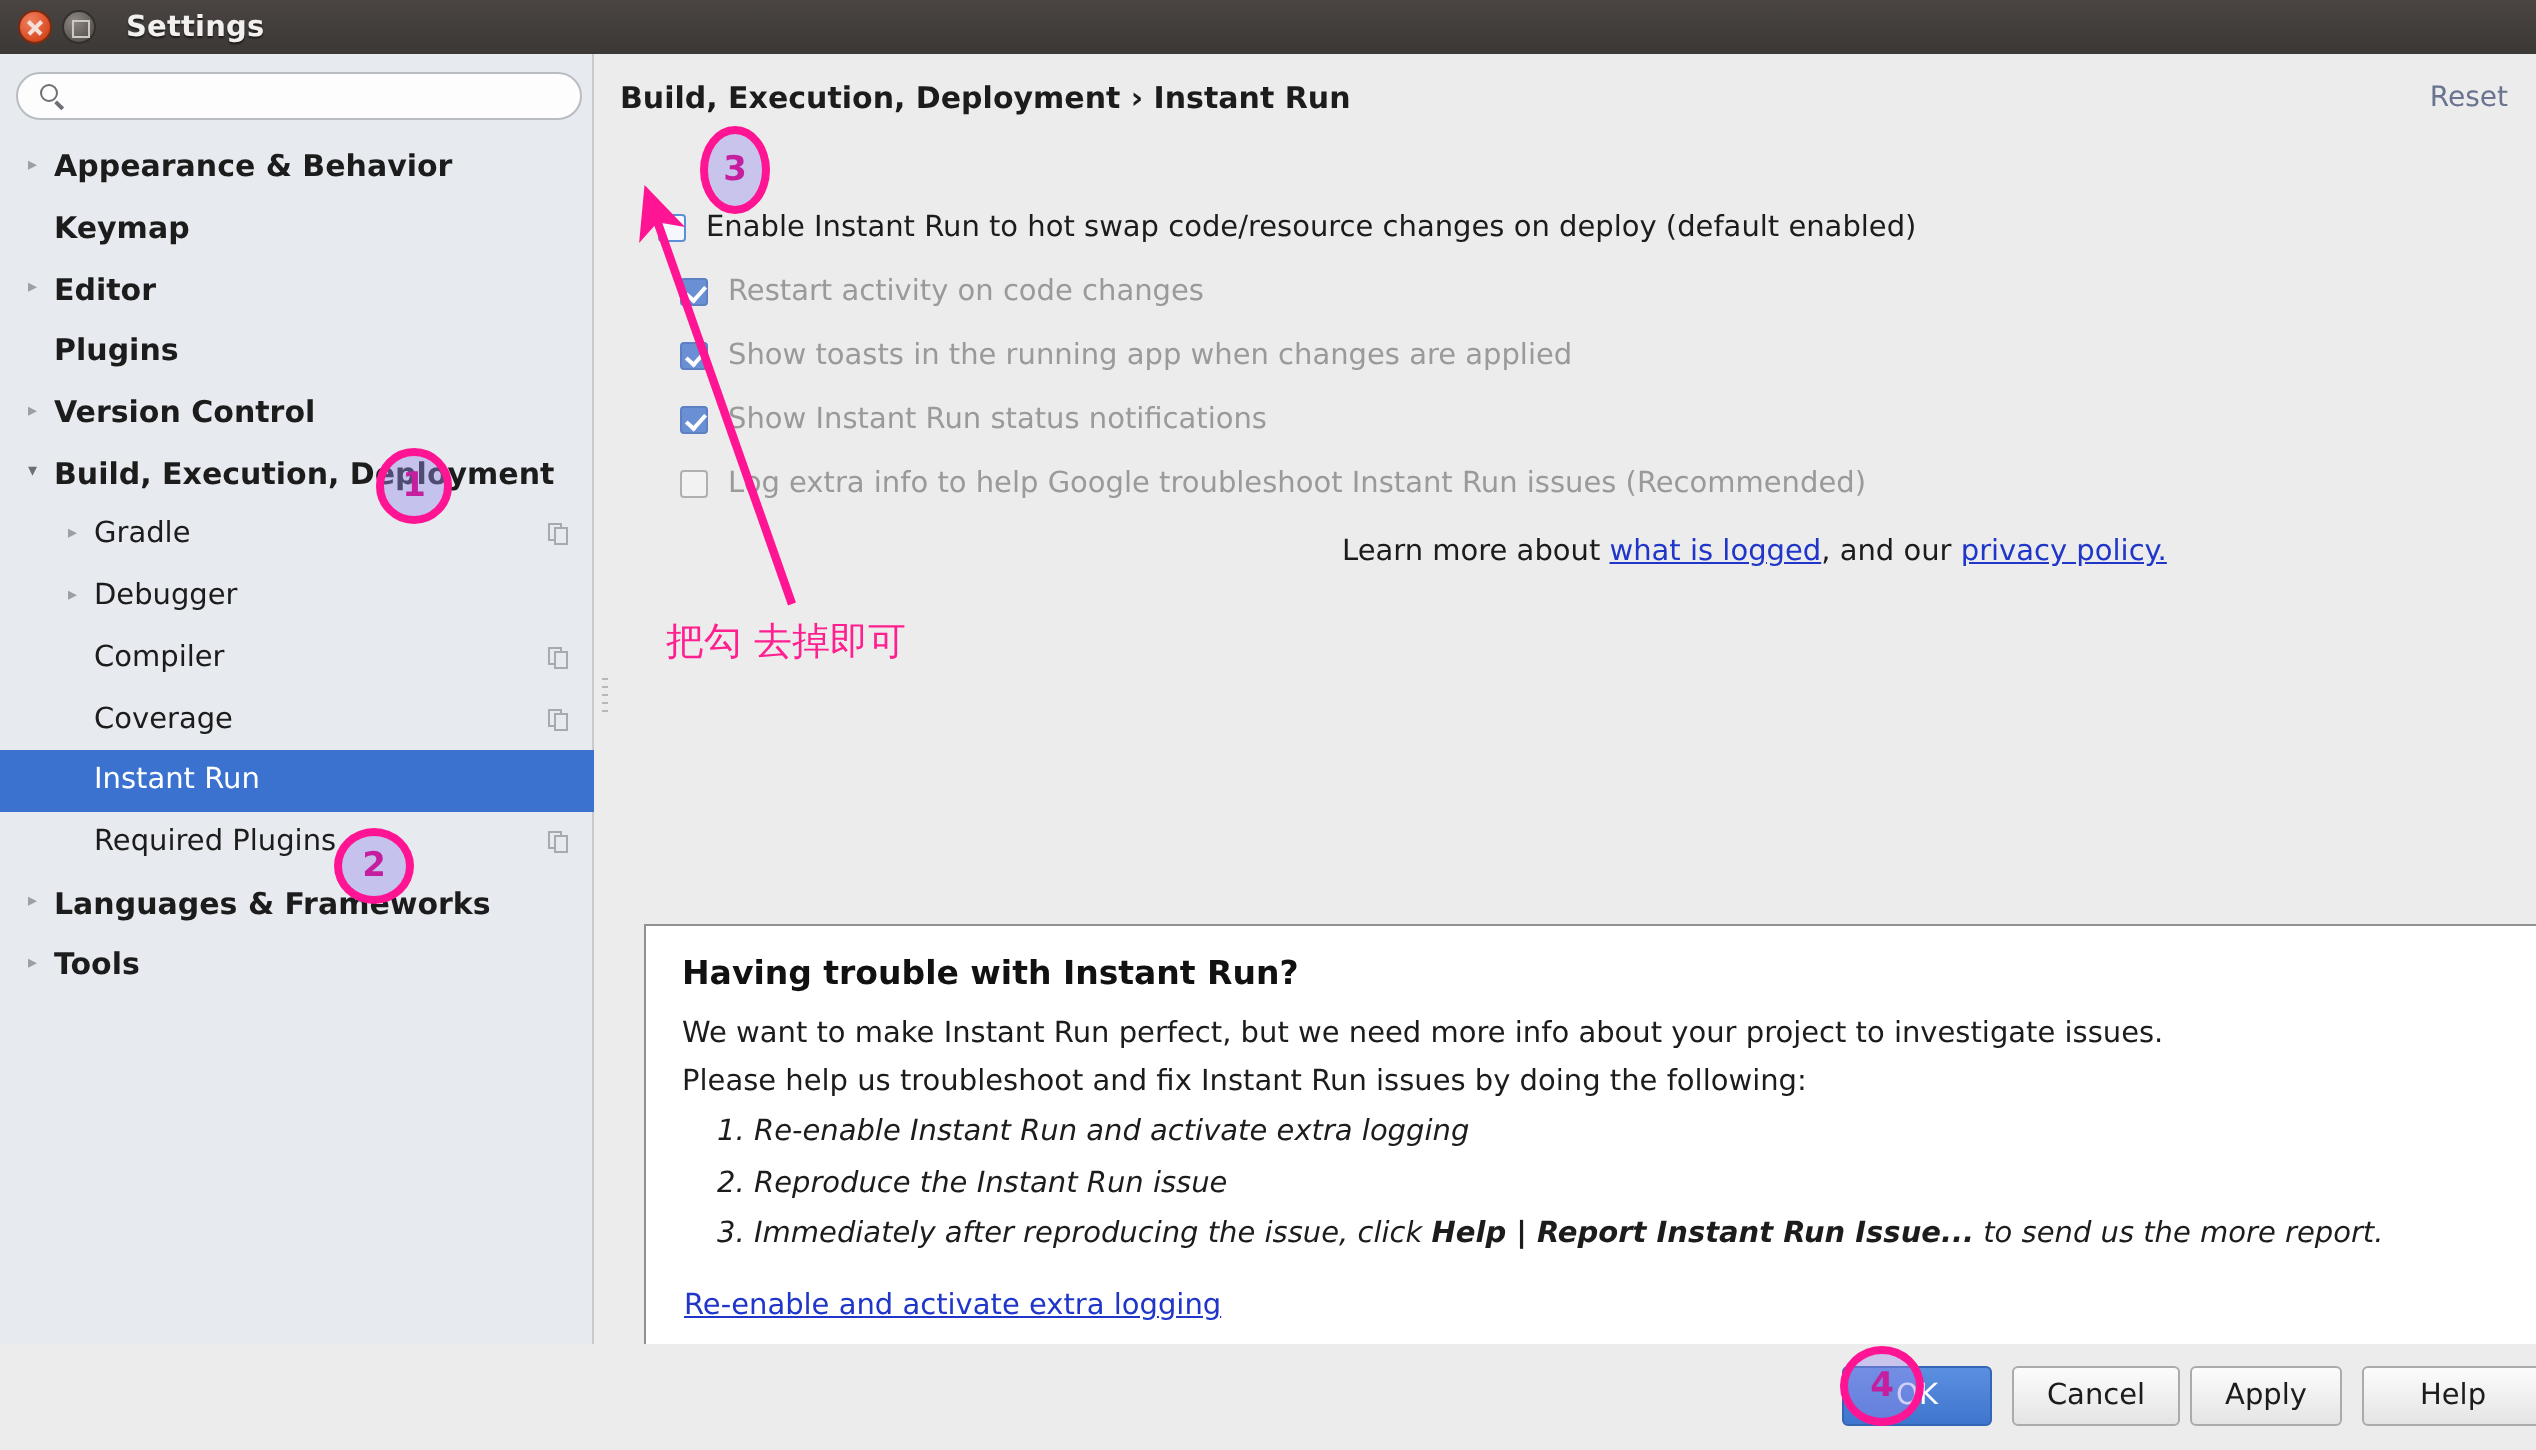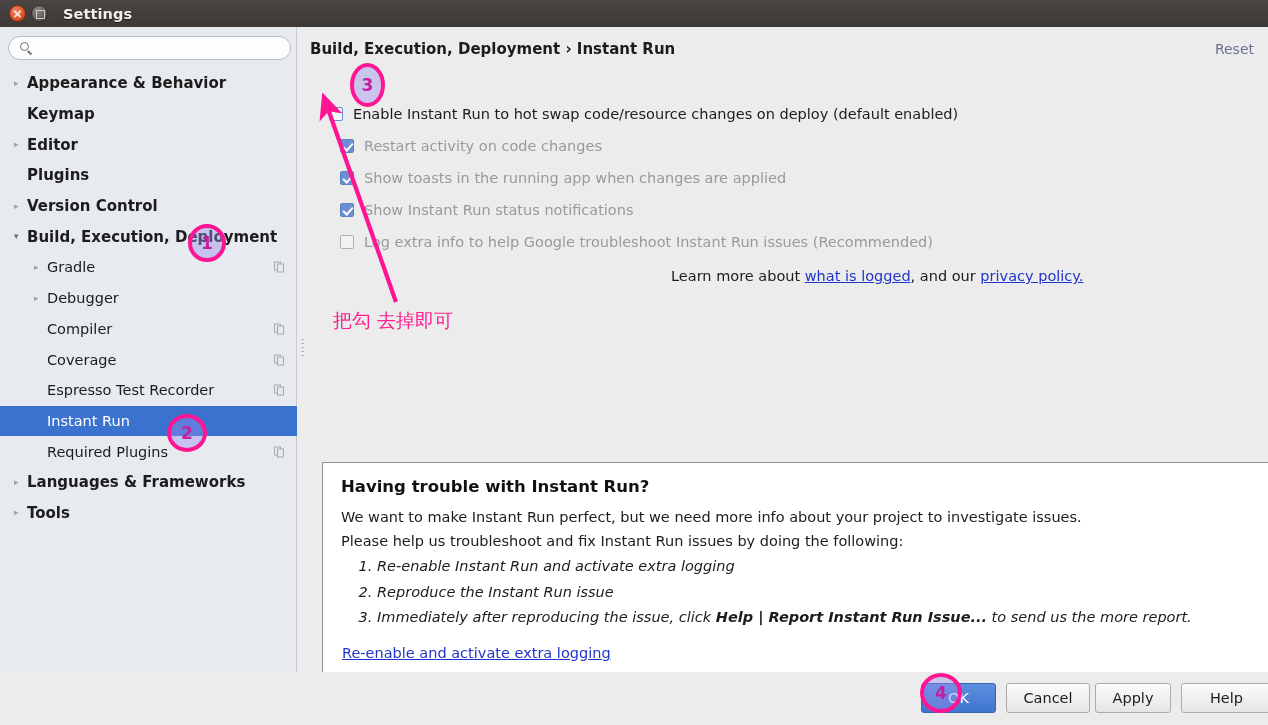--- a/index.html
+++ b/index.html
@@ -384,28 +384,20 @@
             <span class="arrow"></span>
             <span class="lbl">Compiler</span>
             <span class="copy-ico">
               <b></b>
               <i></i>
             </span>
           </div>
           <div class="node child">
             <span class="arrow"></span>
             <span class="lbl">Coverage</span>
-            <span class="copy-ico">
-              <b></b>
-              <i></i>
-            </span>
-          </div>
-          <div class="node child">
-            <span class="arrow"></span>
-            <span class="lbl">Espresso Test Recorder</span>
             <span class="copy-ico">
               <b></b>
               <i></i>
             </span>
           </div>
           <div class="node child selected">
             <span class="arrow"></span>
             <span class="lbl">Instant Run</span>
           </div>
           <div class="node child">

